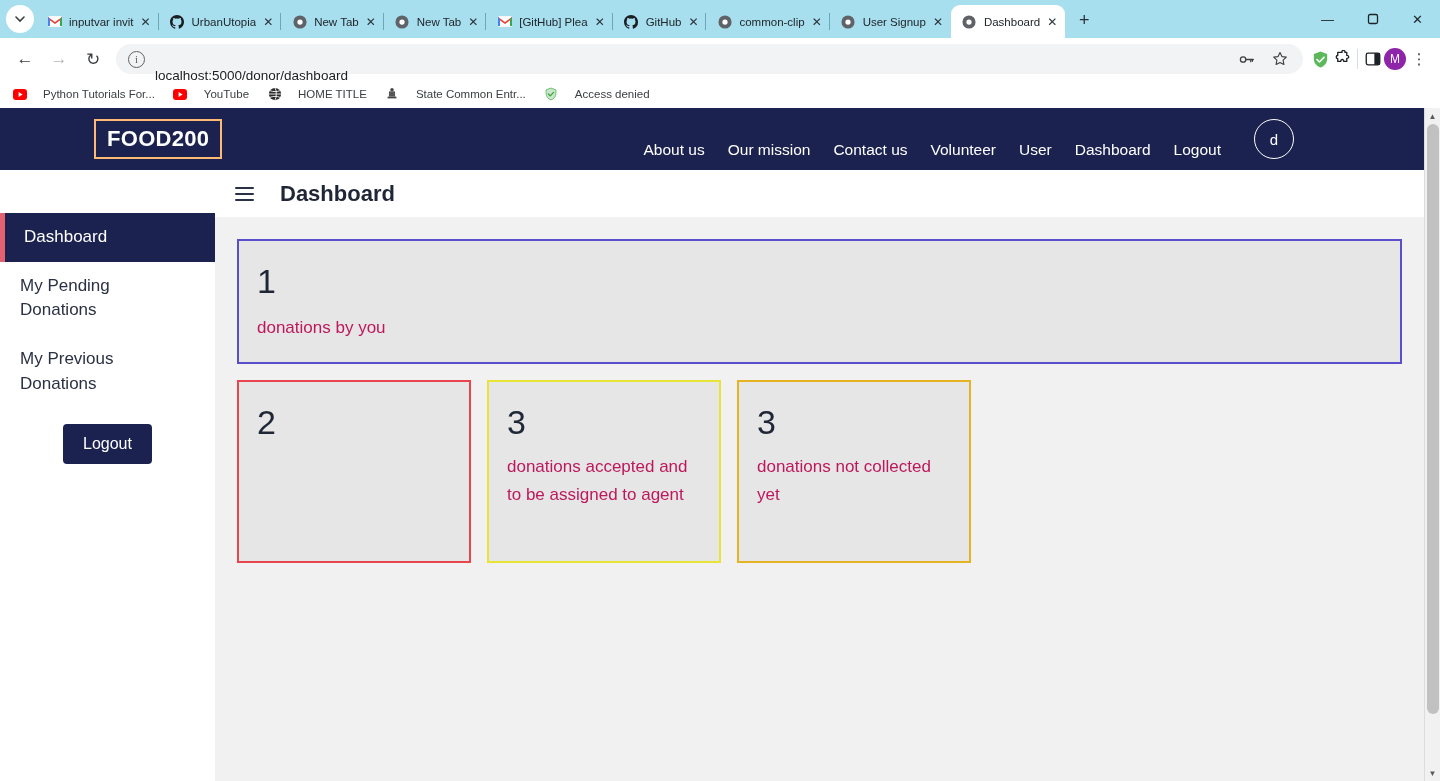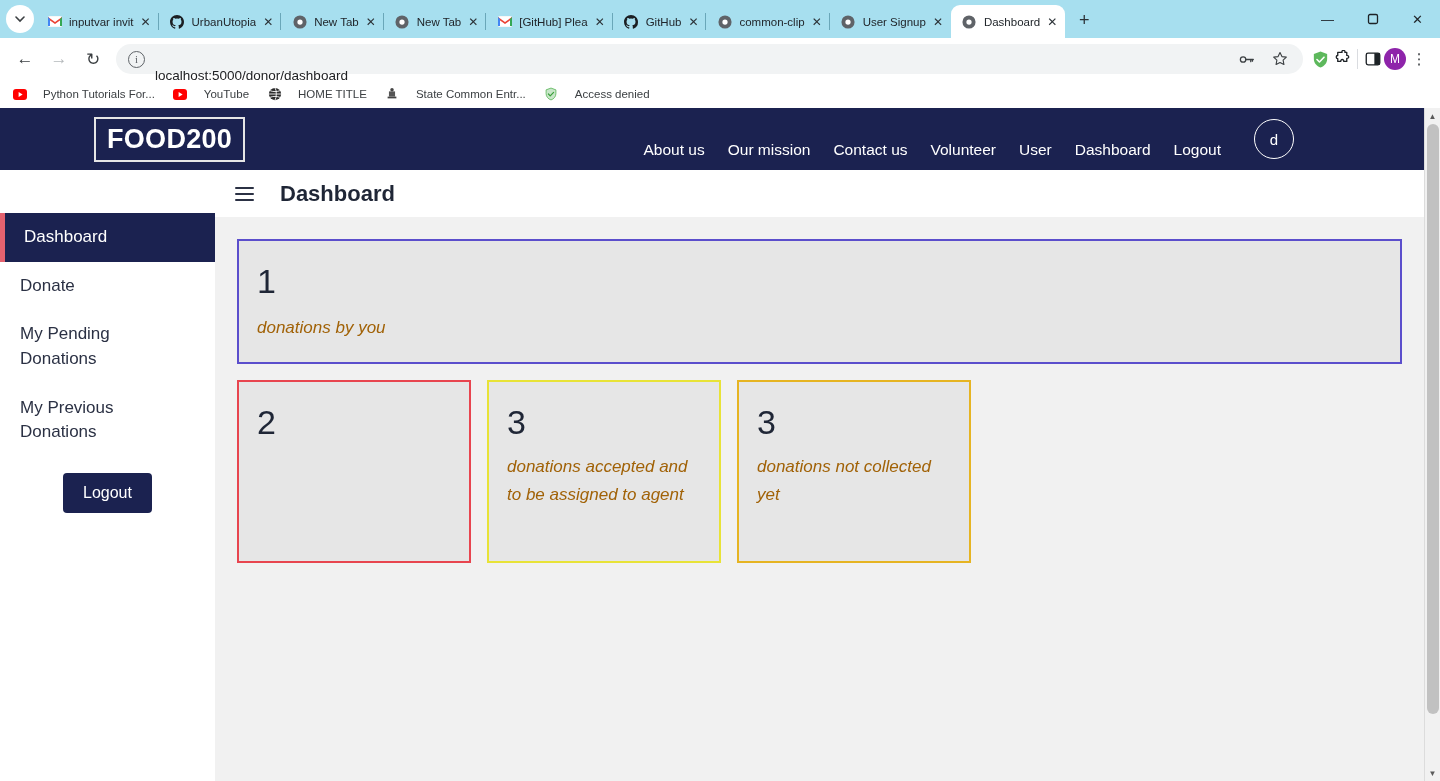--- a/index.html
+++ b/index.html
@@ -74,22 +74,22 @@
 
   
   .viewport { flex: 1 1 auto; position: relative; background: #ffffff; overflow: hidden;
     display: flex; flex-direction: column; }
 
   .site-header {
     height: 62px; background: #1b2250; display: flex; align-items: center;
     padding: 0 130px 0 0; flex: 0 0 62px; width: 1424px;
   }
   .logo {
-    margin-left: 94px; border: 2px solid #e5e5e5; padding: 5px 11px;
-    color: #ffffff; font-size: 27px; font-weight: bold; letter-spacing: 0.3px;
+    margin-left: 94px; border: 2px solid #fdba74; padding: 5px 11px;
+    color: #ffffff; font-size: 22px; font-weight: bold; letter-spacing: 0.3px;
   }
   .site-nav { margin-left: auto; display: flex; align-items: flex-end; gap: 23px; }
   .site-nav a { color: #ffffff; font-size: 15.5px; text-decoration: none; white-space: nowrap; }
   .nav-avatar {
     width: 40px; height: 40px; border-radius: 50%; border: 1.6px solid #ffffff;
     color: #ffffff; font-size: 15px; display:flex; align-items:center;
     justify-content:center; margin-left: 10px;
   }
 
   .body-area { flex: 1 1 auto; display: flex; width: 1424px; overflow: hidden; }
@@ -118,21 +118,21 @@
   .hamburger span { display:block; height: 2px; background: #2b3144; border-radius: 1px; }
   .page-title { font-size: 22px; color: #1f2636; }
 
   .content-body { flex: 1 1 auto; background: #f1f1f1; padding: 22px 22px 0 22px; }
 
   .card {
     background: #e6e6e6; padding: 22px 18px 18px 18px; position: relative;
   }
   .card-big { border: 2px solid #5b4ecc; margin-bottom: 16px; height: 125px; }
   .card-num { font-size: 34px; color: #1f2636; line-height: 1.1; font-weight: 400; }
-  .card-label { font-size: 17px; color: #a16207; margin-top: 14px; line-height: 1.65; font-style: italic; }
+  .card-label { font-size: 17px; color: #be185d; margin-top: 14px; line-height: 1.65; }
 
   .card-row { display: flex; gap: 16px; }
   .card-sm { width: 234px; height: 183px; }
   .card-sm .card-label { margin-top: 12px; }
 
   
   .pg-scroll { position: absolute; top: 0; right: 0; width: 16px; height: 100%;
     background: #f1f1f1; border-left: 1px solid #dcdcdc; }
   .pg-scroll .arrow { height: 16px; display:flex; align-items:center; justify-content:center;
     font-size: 8px; color: #5a5a5a; }
@@ -376,23 +376,20 @@
         <a href="#">Logout</a>
         <span class="nav-avatar">d</span>
       </nav>
     </div>
 
     <div class="body-area">
 
       <aside class="sidebar">
         <div class="side-item active">
           <span>Dashboard</span>
-        </div>
-        <div class="side-item">
-          <span>Donate</span>
         </div>
         <div class="side-item" style="max-width:150px">
           <span>My Pending Donations</span>
         </div>
         <div class="side-item" style="max-width:150px">
           <span>My Previous Donations</span>
         </div>
         <div class="logout-wrap">
           <button class="logout-btn">Logout</button>
         </div>

